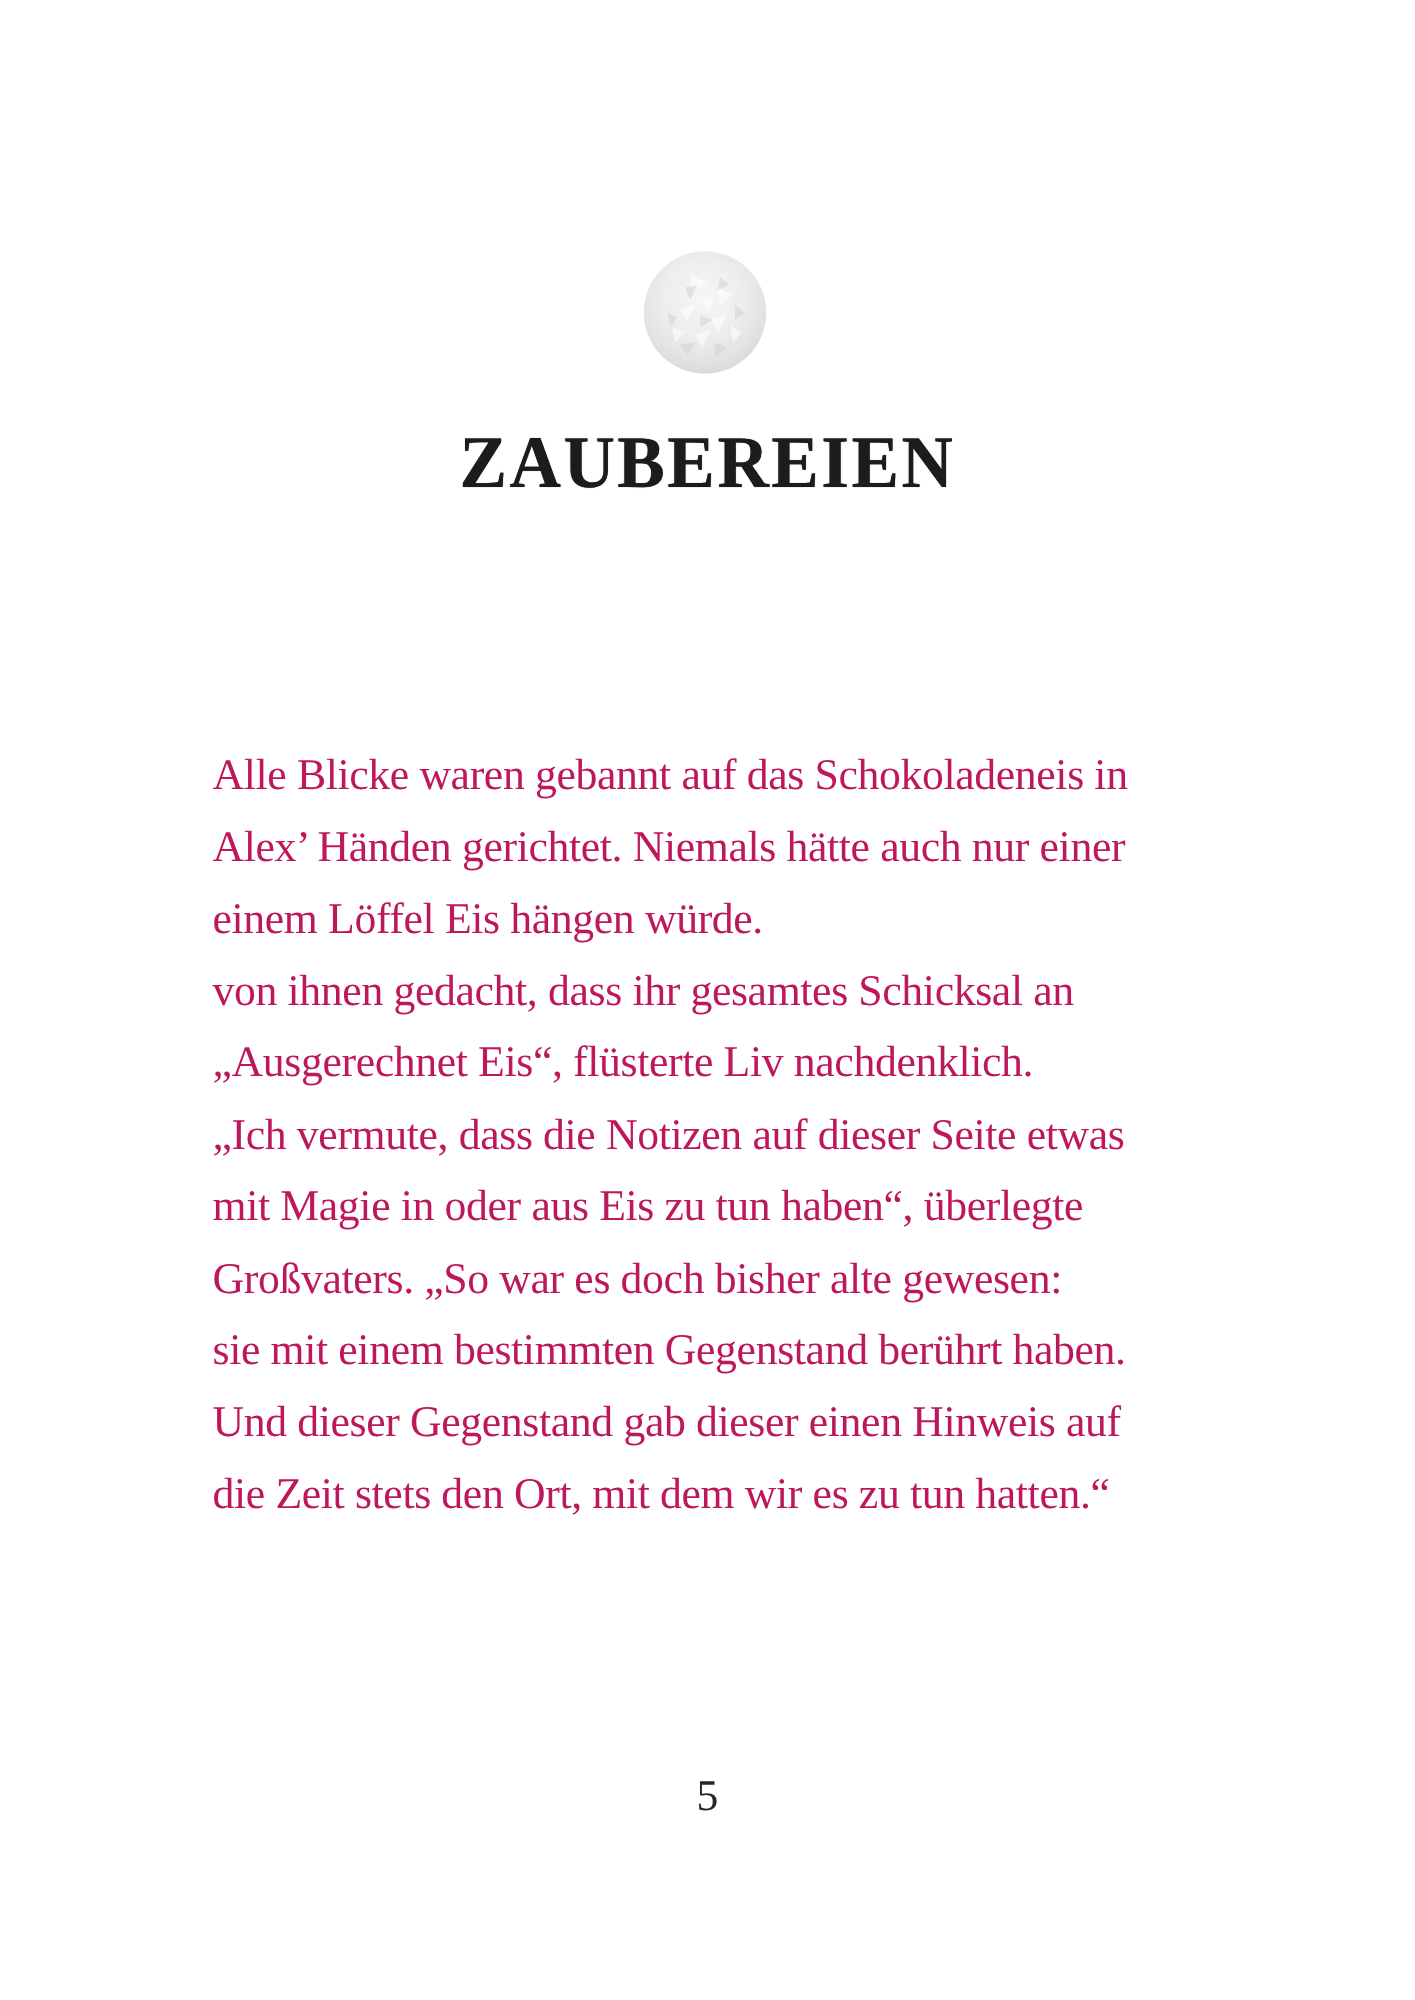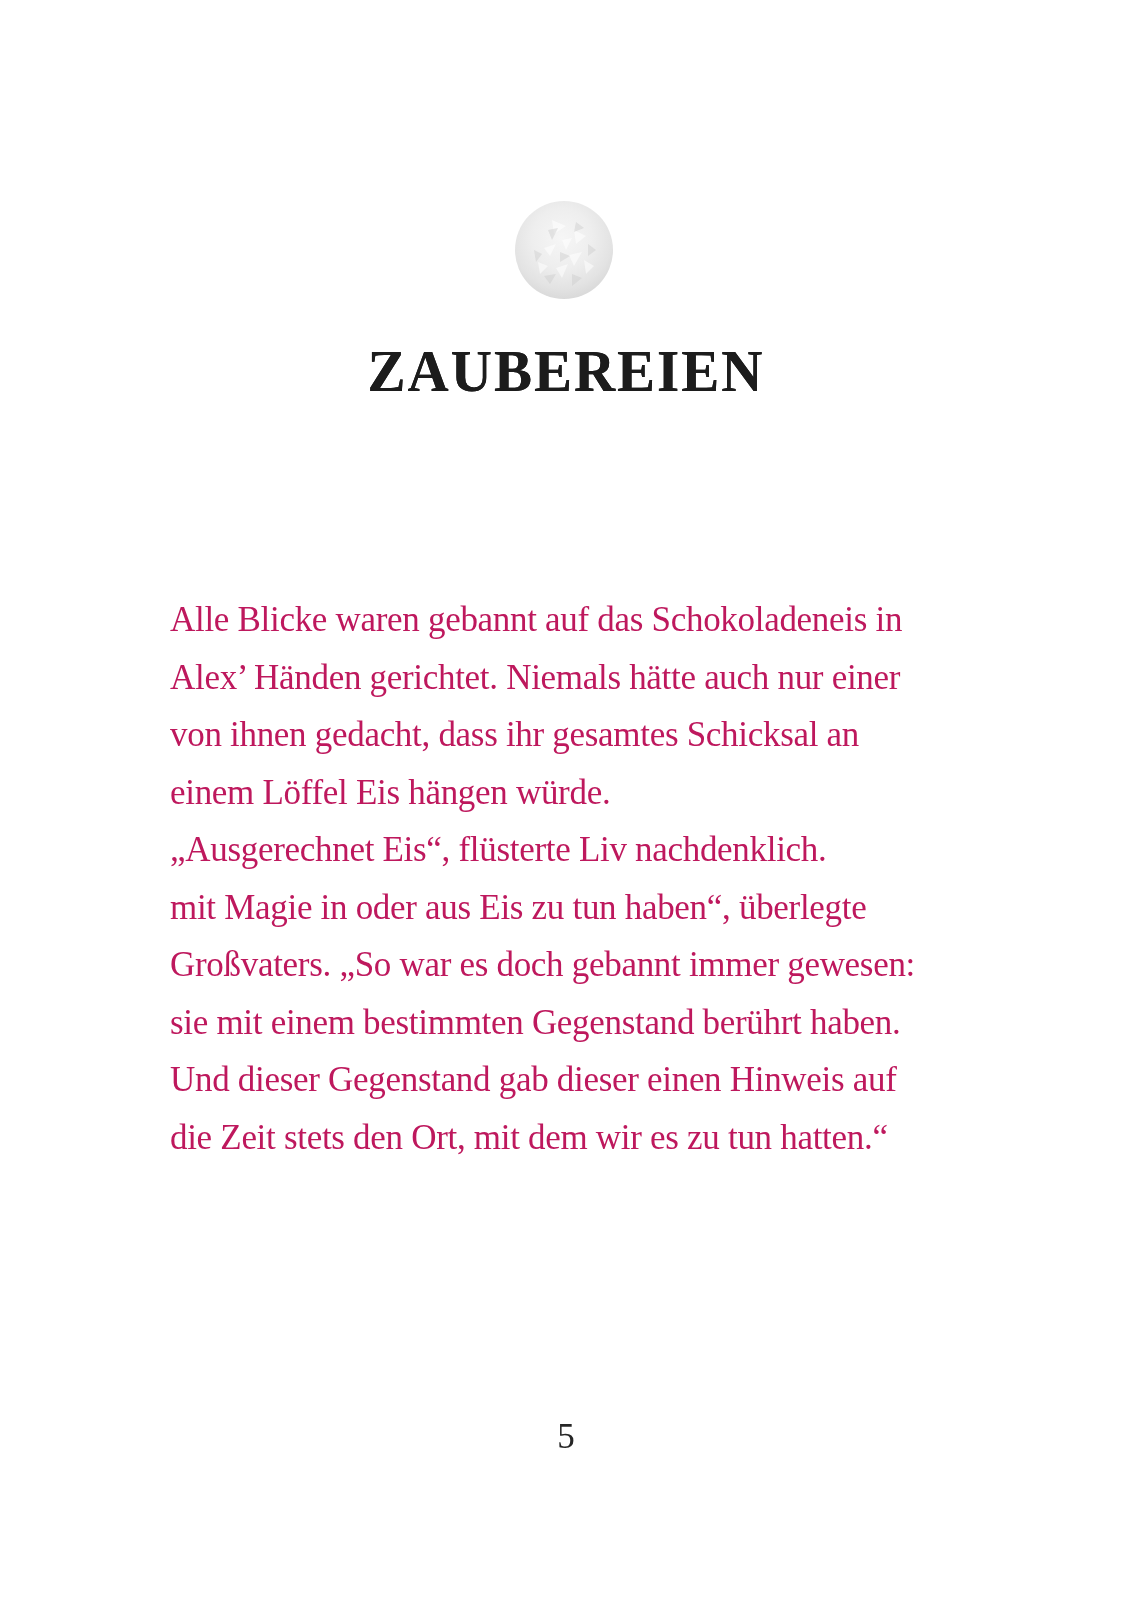--- a/index.html
+++ b/index.html
@@ -101,25 +101,26 @@
         <polygon points="20,50 28,54 22,62"></polygon>
       </g>
     </g>
   </svg>
 
   <div class="chapter-title">ZAUBEREIEN</div>
 
   <div class="body-text">
     <div class="body-line">Alle Blicke waren gebannt auf das Schokoladeneis in</div>
     <div class="body-line">Alex’ Händen gerichtet. Niemals hätte auch nur einer</div>
+    <div class="body-line">einem Löffel Eis hängen würde.</div>
     <div class="body-line">von ihnen gedacht, dass ihr gesamtes Schicksal an</div>
-    <div class="body-line">einem Löffel Eis hängen würde.</div>
     <div class="body-line">„Ausgerechnet Eis“, flüsterte Liv nachdenklich.</div>
+    <div class="body-line">„Ich vermute, dass die Notizen auf dieser Seite etwas</div>
     <div class="body-line">mit Magie in oder aus Eis zu tun haben“, überlegte</div>
-    <div class="body-line">Großvaters. „So war es doch gebannt immer gewesen:</div>
+    <div class="body-line">Großvaters. „So war es doch bisher alte gewesen:</div>
     <div class="body-line">sie mit einem bestimmten Gegenstand berührt haben.</div>
     <div class="body-line">Und dieser Gegenstand gab dieser einen Hinweis auf</div>
     <div class="body-line">die Zeit stets den Ort, mit dem wir es zu tun hatten.“</div>
   </div>
 
   <div class="page-number">5</div>
 
 </div>
 
 </body></html>

